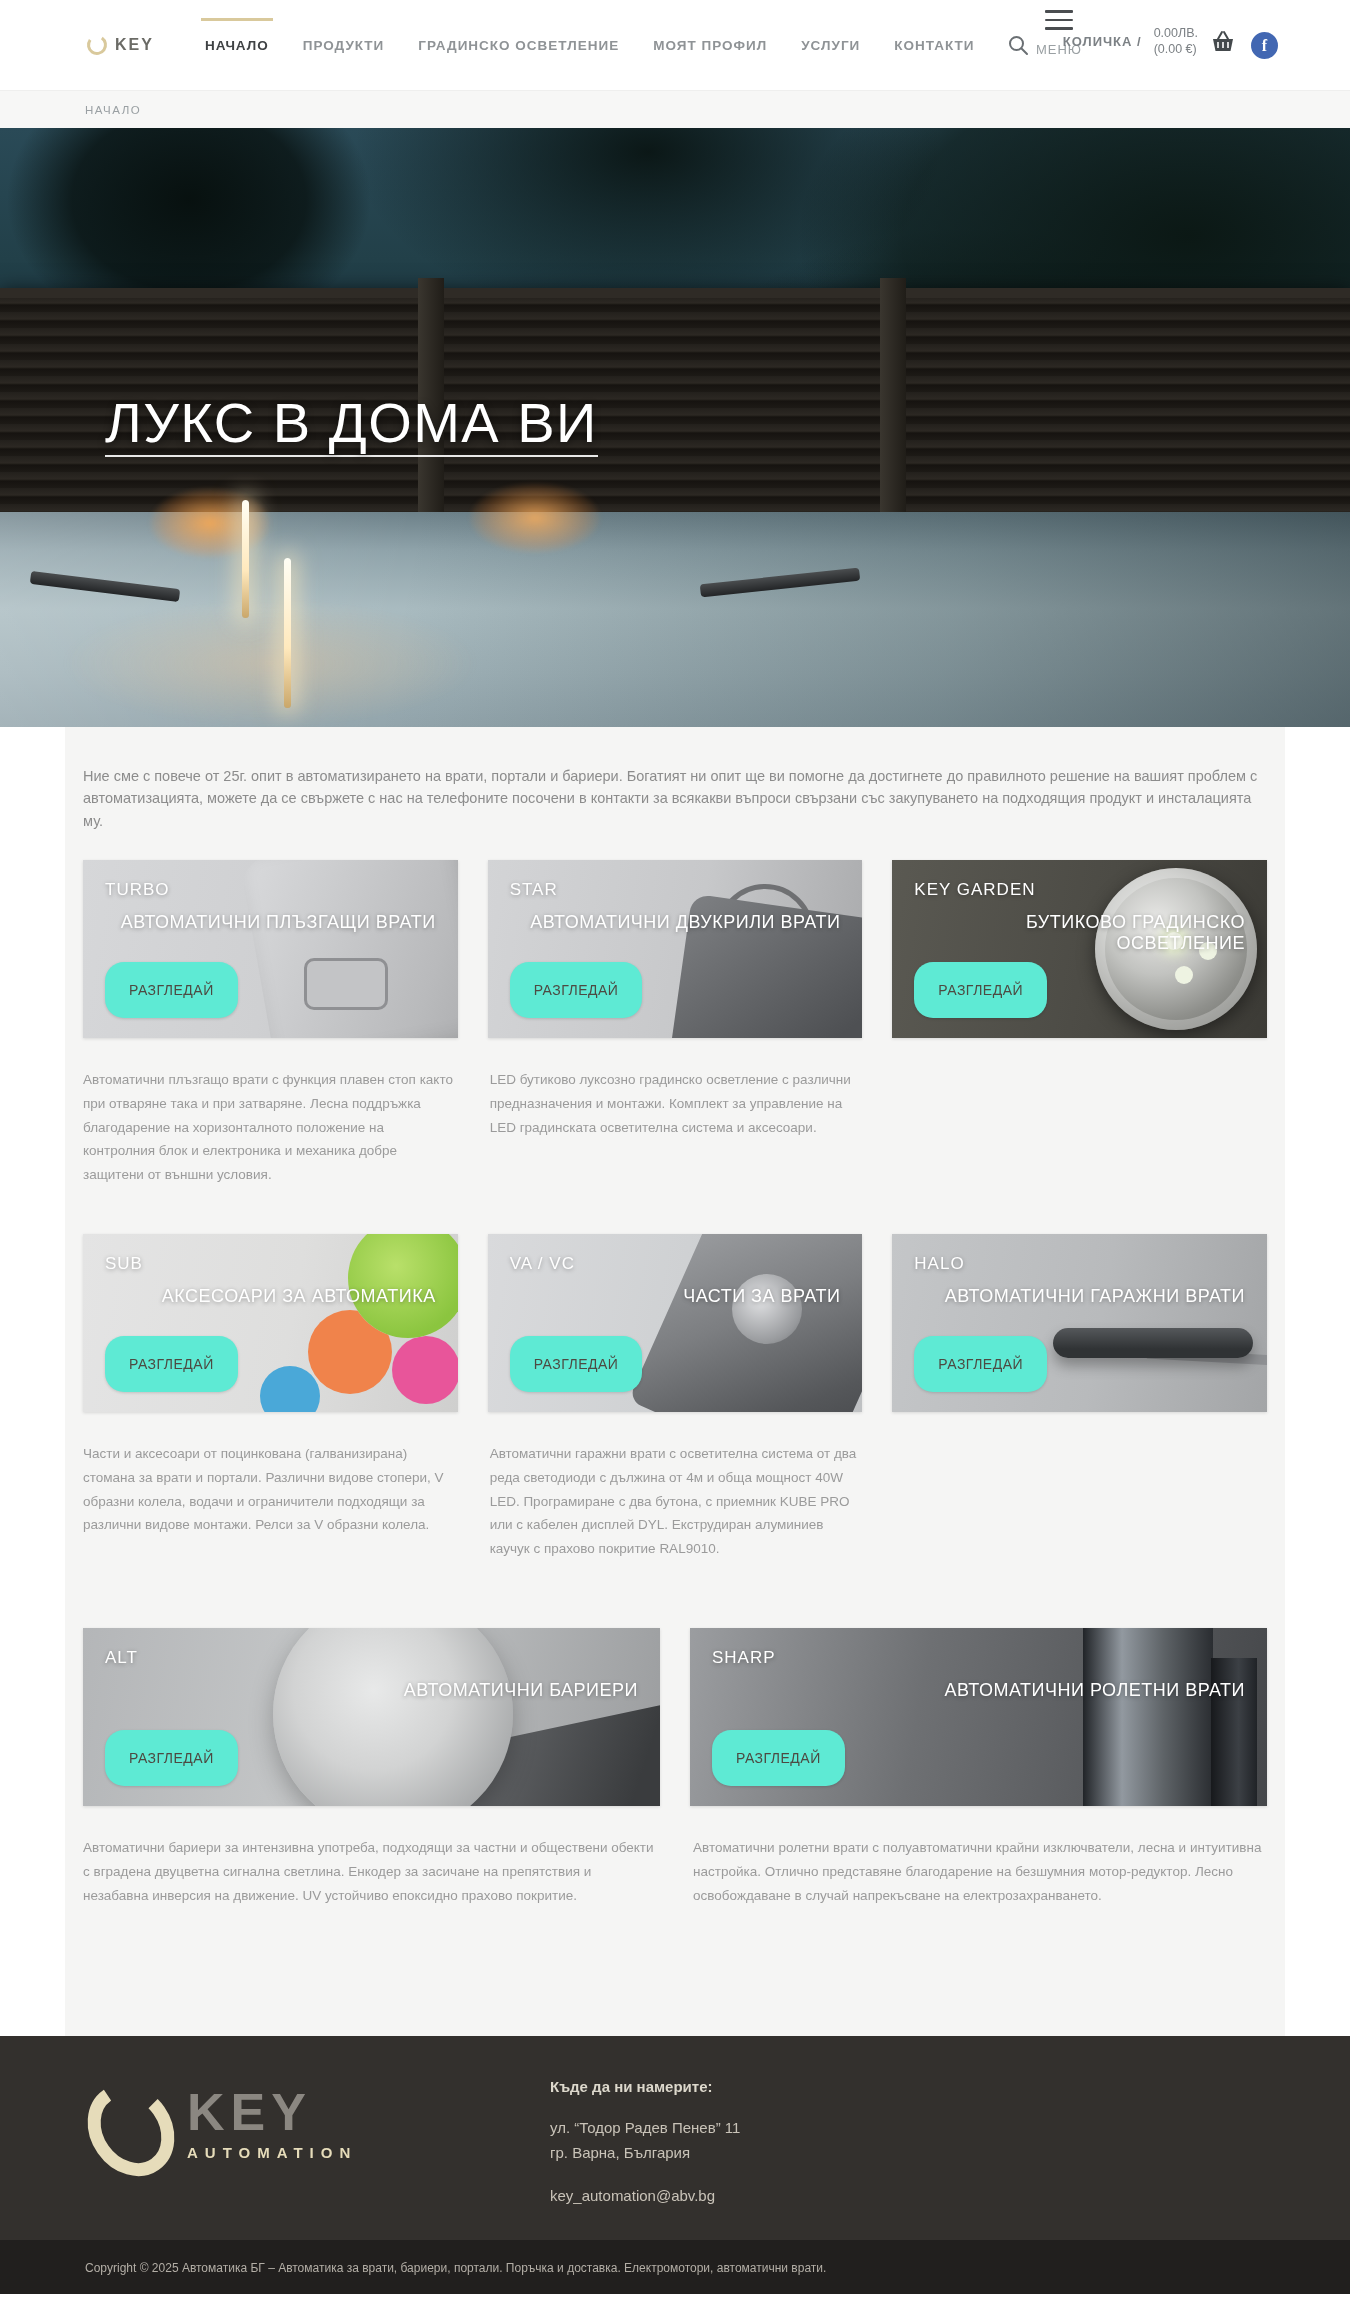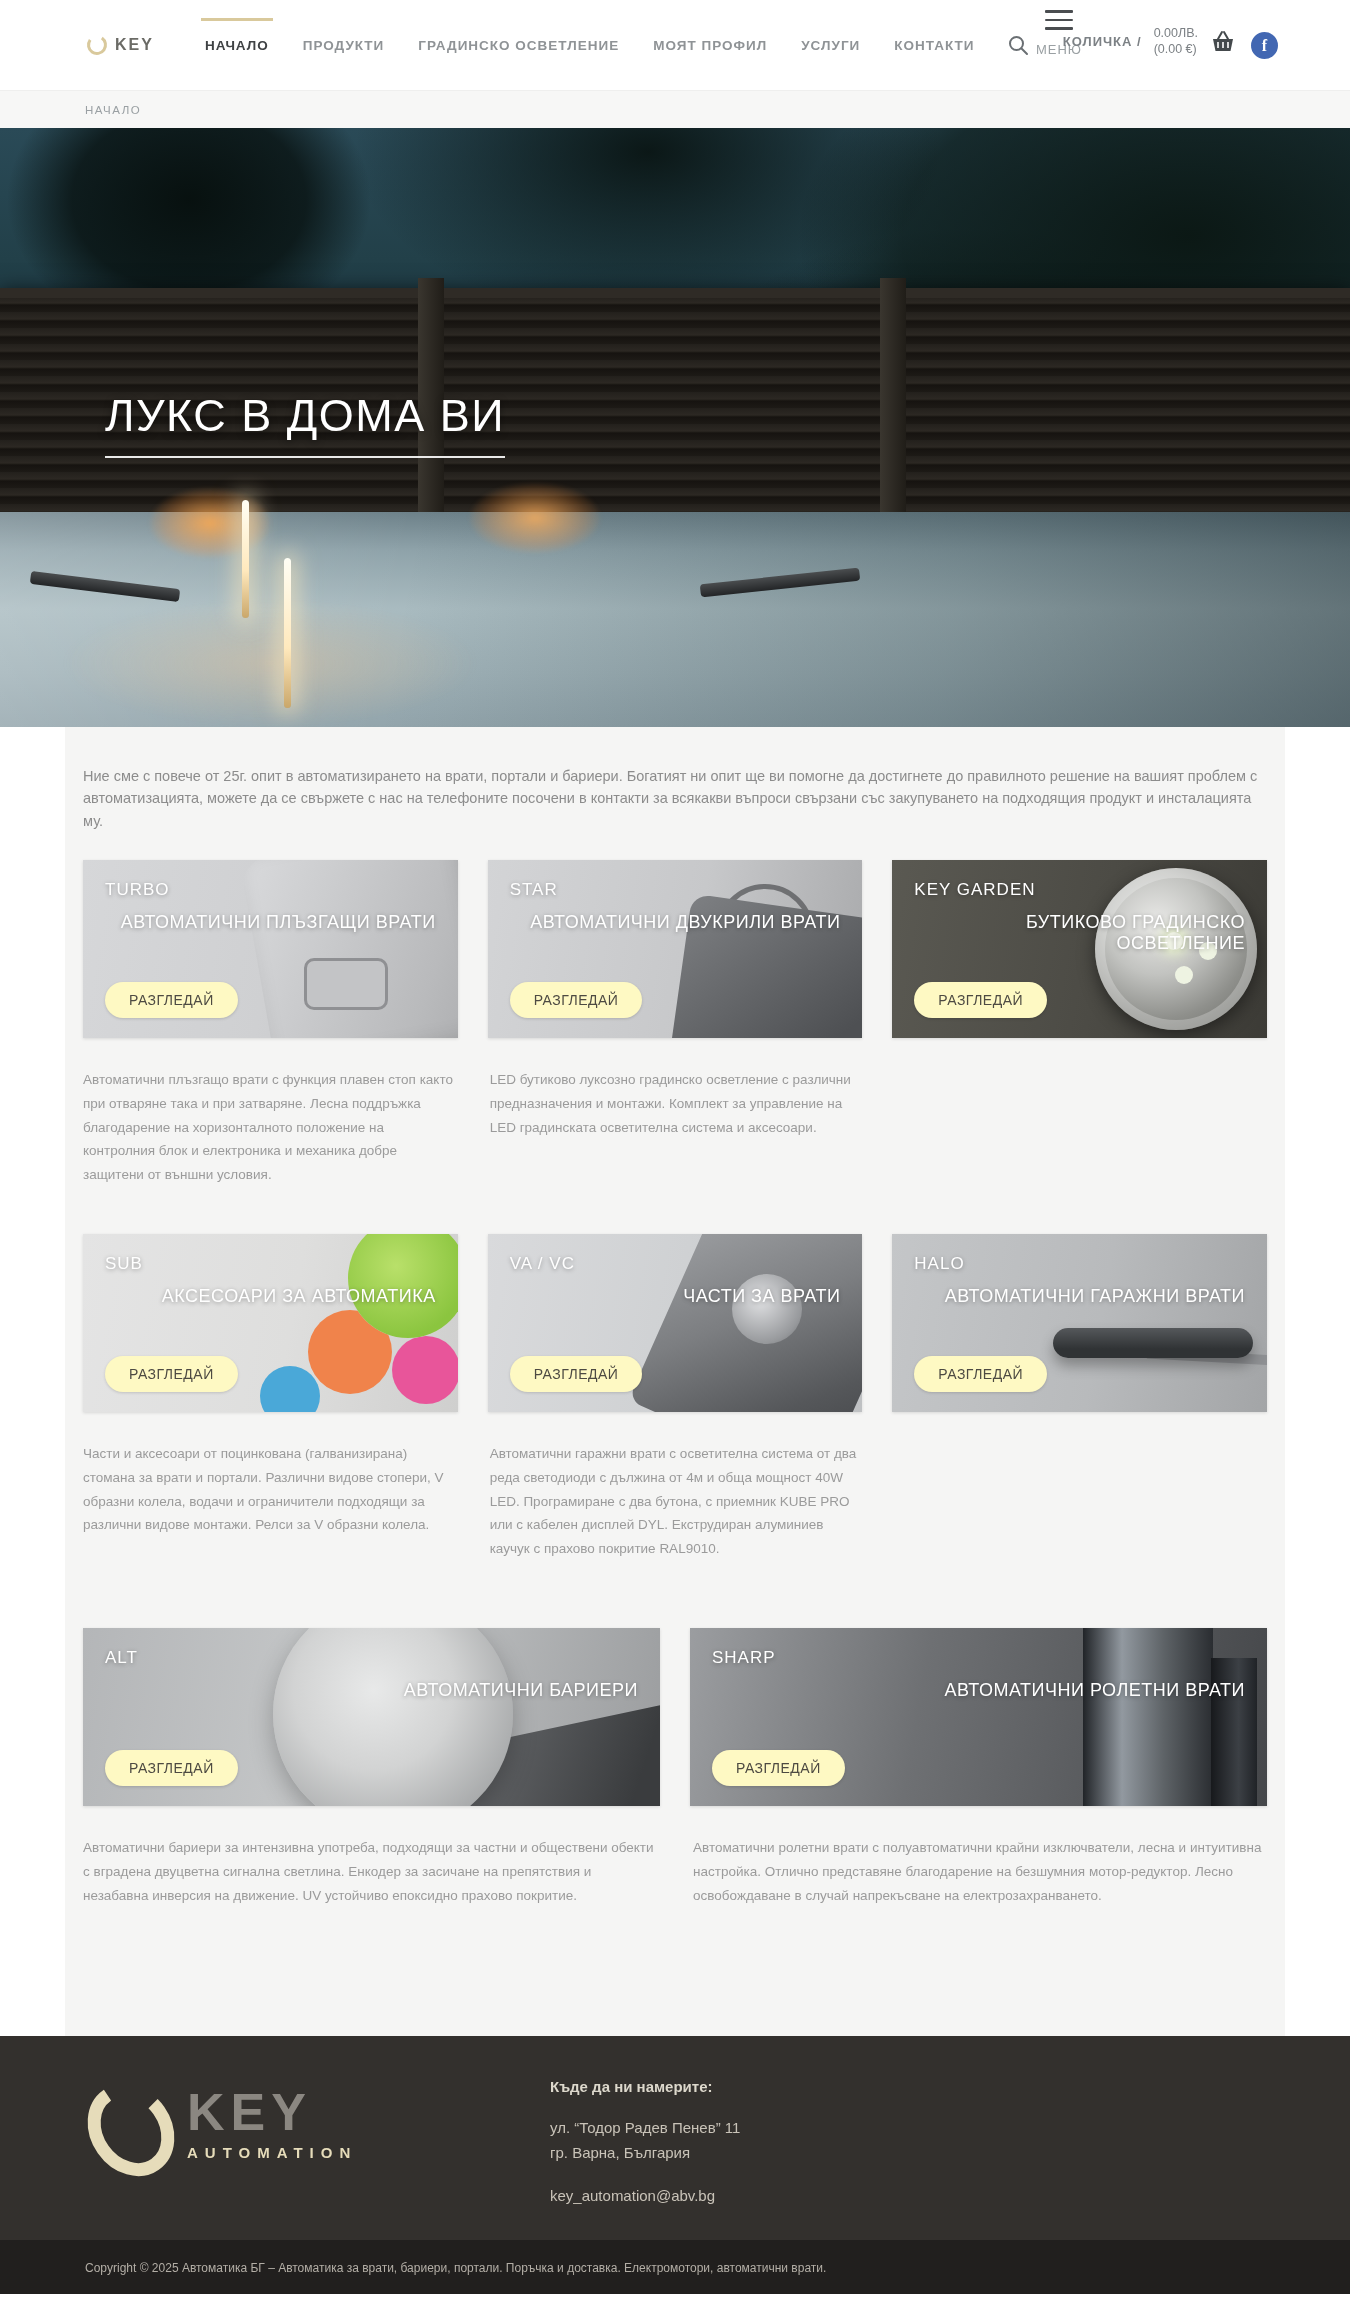--- a/index.html
+++ b/index.html
@@ -52,36 +52,36 @@
   .hero-glow { position:absolute; border-radius:50%; filter:blur(2px); }
   .g1 { left:150px; top:360px; width:120px; height:70px; background:radial-gradient(ellipse, rgba(255,170,80,.85), rgba(255,150,60,.25) 55%, transparent 75%); }
   .g2 { left:470px; top:355px; width:130px; height:70px; background:radial-gradient(ellipse, rgba(255,175,90,.8), rgba(255,150,60,.22) 55%, transparent 75%); }
   .g3 { left:60px; top:470px; width:420px; height:130px; background:radial-gradient(ellipse, rgba(255,200,140,.30), transparent 70%); }
   .bollard { position:absolute; width:7px; border-radius:4px; background:linear-gradient(180deg,#fffef4,#ffe9bd 60%,#caa76a); box-shadow:0 0 22px 6px rgba(255,235,190,.65); }
   .b1 { left:242px; top:372px; height:118px; }
   .b2 { left:284px; top:430px; height:150px; }
   .gate-arm { position:absolute; height:13px; background:linear-gradient(180deg,#4a4d4f,#232527); border-radius:4px; }
   .a1 { left:30px; top:452px; width:150px; transform:rotate(7deg); }
   .a2 { left:700px; top:448px; width:160px; transform:rotate(-6deg); }
-  .hero-title { position:absolute; left:105px; top:262px; color:#ffffff; font-size:45px; font-weight:400; letter-spacing:1.5px; padding-bottom:14px; border-bottom:2px solid rgba(255,255,255,.9); text-shadow:0 2px 8px rgba(0,0,0,.45); }
+  .hero-title { position:absolute; left:105px; top:262px; color:#ffffff; font-size:56px; font-weight:400; letter-spacing:1.5px; border-bottom:2px solid rgba(255,255,255,.9); text-shadow:0 2px 8px rgba(0,0,0,.45); }
 
   
   .content { margin:0 65px; background:#f5f5f4; padding:38px 18px 70px 18px; }
   .intro { font-size:14.5px; line-height:1.55; color:#8c8c8c; margin-bottom:28px; }
   .cards-row { display:grid; grid-template-columns:repeat(3,1fr); gap:30px; }
   .cards-row.two { grid-template-columns:repeat(2,1fr); }
   .descs-row { display:grid; grid-template-columns:repeat(3,1fr); gap:36px; margin-top:30px; margin-bottom:36px; }
   .descs-row.two { grid-template-columns:repeat(2,1fr); }
   .descs-row.last { margin-bottom:0; min-height:100px; }
   .card { position:relative; height:178px; overflow:hidden; cursor:pointer; box-shadow:0 1px 3px rgba(0,0,0,.12); }
   .card-visual { position:absolute; inset:0; }
   .card-overlay { position:absolute; inset:0; padding:20px 22px; display:flex; flex-direction:column; z-index:2; }
   .card-brand { color:#ffffff; font-size:17px; font-weight:400; letter-spacing:1px; text-shadow:0 1px 4px rgba(0,0,0,.35); }
   .card-title { color:#ffffff; font-size:18px; font-weight:400; letter-spacing:.5px; margin-top:12px; text-shadow:0 1px 4px rgba(0,0,0,.35);text-align:right; }
-  .view-btn { margin-top:auto; align-self:flex-start; background:#fef9c3; color:#4d4a42; border:none; border-radius:19px; padding:10px 24px; font-size:14px; font-family:"Liberation Sans", sans-serif; letter-spacing:.5px; cursor:pointer; box-shadow:0 1px 3px rgba(0,0,0,.15); }
+  .view-btn { margin-top:auto; align-self:flex-start; background:#5eead4; color:#4d4a42; border:none; border-radius:19px; padding:20px 24px; font-size:14px; font-family:"Liberation Sans", sans-serif; letter-spacing:.5px; cursor:pointer; box-shadow:0 1px 3px rgba(0,0,0,.15); }
   .card-desc { font-size:13.5px; line-height:1.75; color:#9b9b9b; min-height:130px; }
   .descs-row.mid .card-desc { min-height:150px; }
 
   
   .cv-turbo { background:linear-gradient(100deg,#d6d7d9 0%,#cfd0d2 50%,#bdbec0 100%); }
   .cv-turbo::after { content:""; position:absolute; right:-30px; top:-20px; width:230px; height:230px; background:linear-gradient(120deg,#d9dadc,#b9babc 70%,#a7a8aa); border-radius:26px; transform:rotate(-10deg); box-shadow:inset -10px -14px 24px rgba(0,0,0,.18); }
   .cv-turbo::before { content:""; position:absolute; right:70px; bottom:28px; width:78px; height:46px; border:3px solid #8f9093; border-radius:10px; z-index:1; background:#c3c4c6; }
   .cv-star { background:linear-gradient(100deg,#d3d4d6 0%,#c7c8ca 55%,#a9aaac 100%); }
   .cv-star::after { content:""; position:absolute; right:-36px; bottom:-60px; width:220px; height:190px; background:linear-gradient(135deg,#7e8083,#4e5053 70%); border-radius:18px; transform:rotate(8deg); }
   .cv-star::before { content:""; position:absolute; right:48px; top:24px; width:88px; height:88px; border:5px solid #55575a; border-radius:50%; opacity:.75; }

